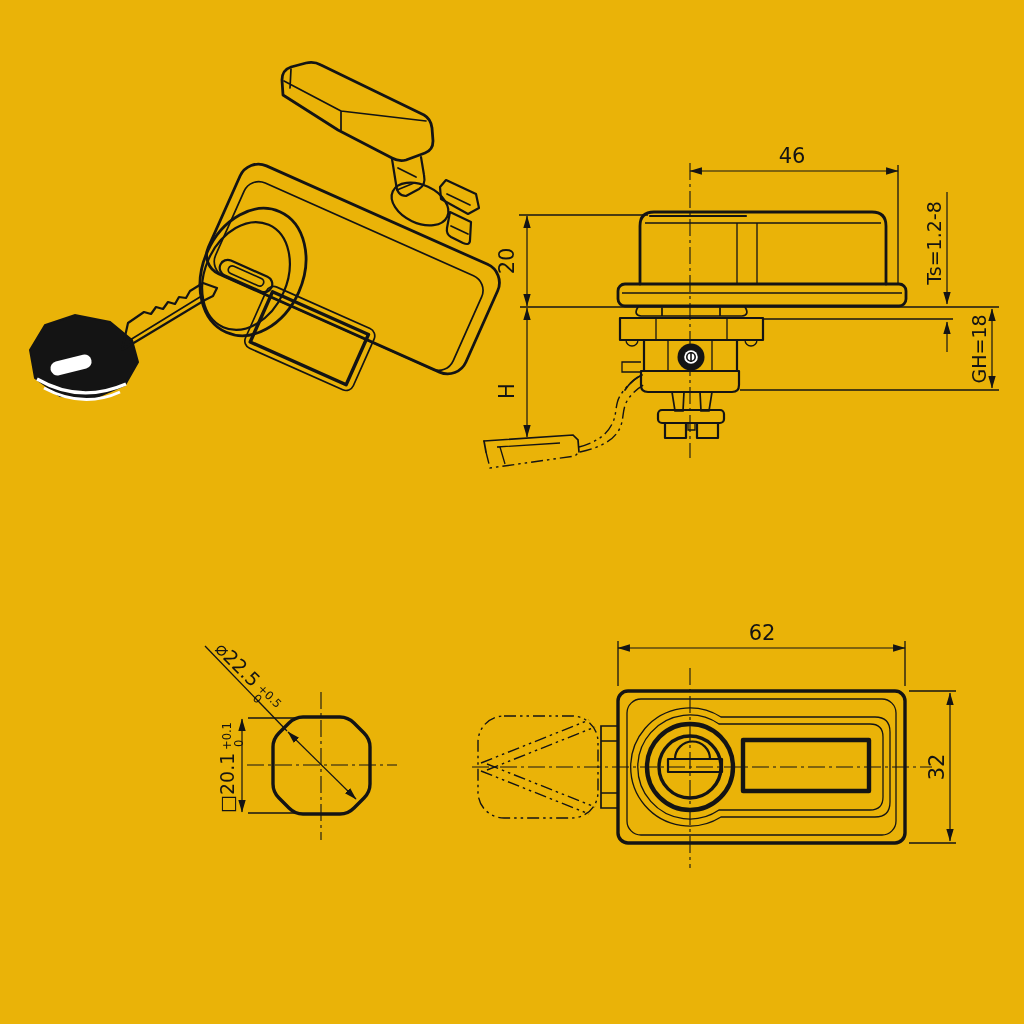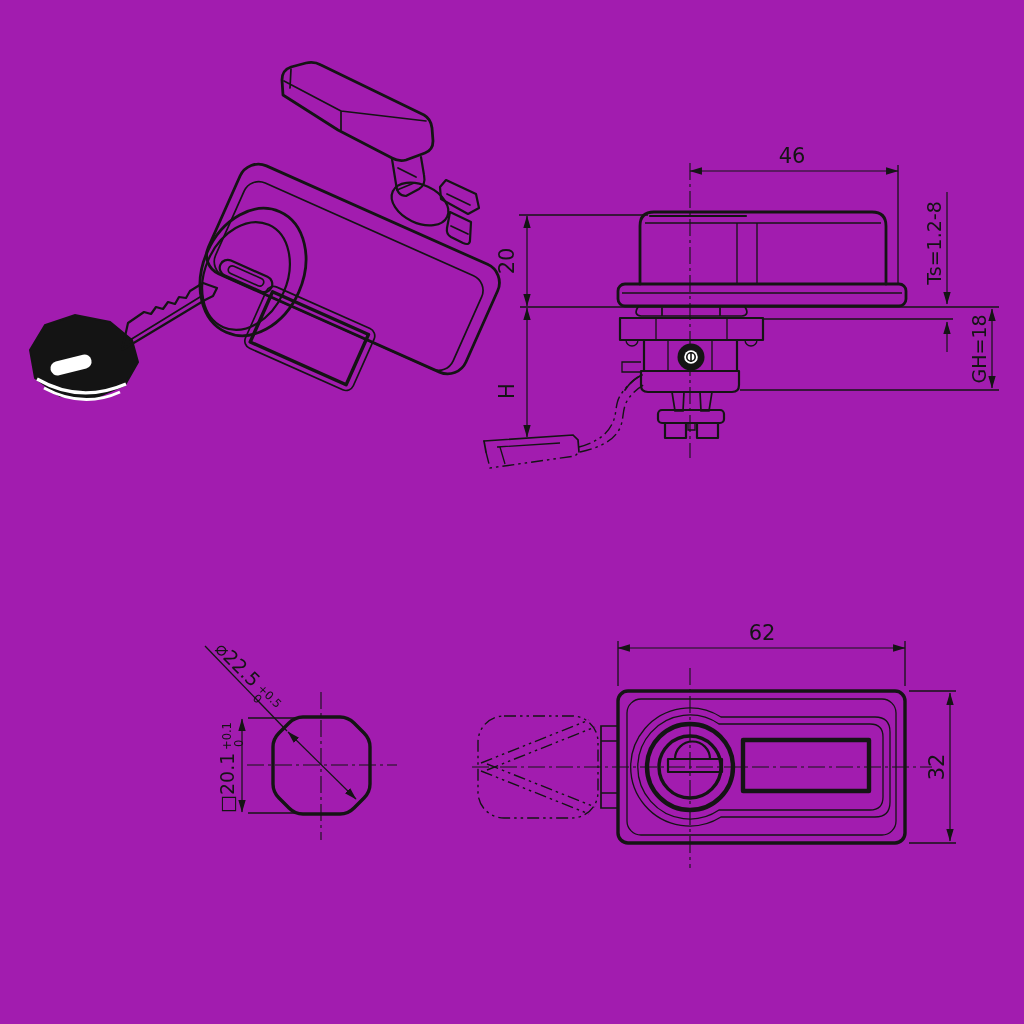--- a/index.html
+++ b/index.html
@@ -1,16 +1,16 @@
 <!DOCTYPE html>
 <html><head>
 <meta charset="utf-8">
 <style>
   html,body{margin:0;padding:0;background:#ffffff;}
-  .canvas{position:relative;width:1024px;height:1024px;background:#a21caf;overflow:hidden;text-align:center;}
+  .canvas{position:relative;width:1024px;height:1024px;background:#eab308;overflow:hidden;text-align:center;}
   svg{display:block;}
   
   .ol  {fill:none;stroke:#141414;stroke-width:2.8;stroke-linejoin:round;stroke-linecap:round;}
   .ol2 {fill:none;stroke:#141414;stroke-width:2.2;stroke-linejoin:round;stroke-linecap:round;}
   .b4  {fill:none;stroke:#141414;stroke-width:4.4;stroke-linejoin:round;}
   .b35 {fill:none;stroke:#141414;stroke-width:3.4;stroke-linejoin:round;}
   .tl  {fill:none;stroke:#141414;stroke-width:1.3;stroke-linecap:butt;}
   .tl2 {fill:none;stroke:#141414;stroke-width:1.7;stroke-linecap:round;}
   .cl  {fill:none;stroke:#141414;stroke-width:1.1;stroke-dasharray:17 4 3 4;}
   .ph  {fill:none;stroke:#141414;stroke-width:1.4;stroke-dasharray:12 4 2.5 4 2.5 4;}

